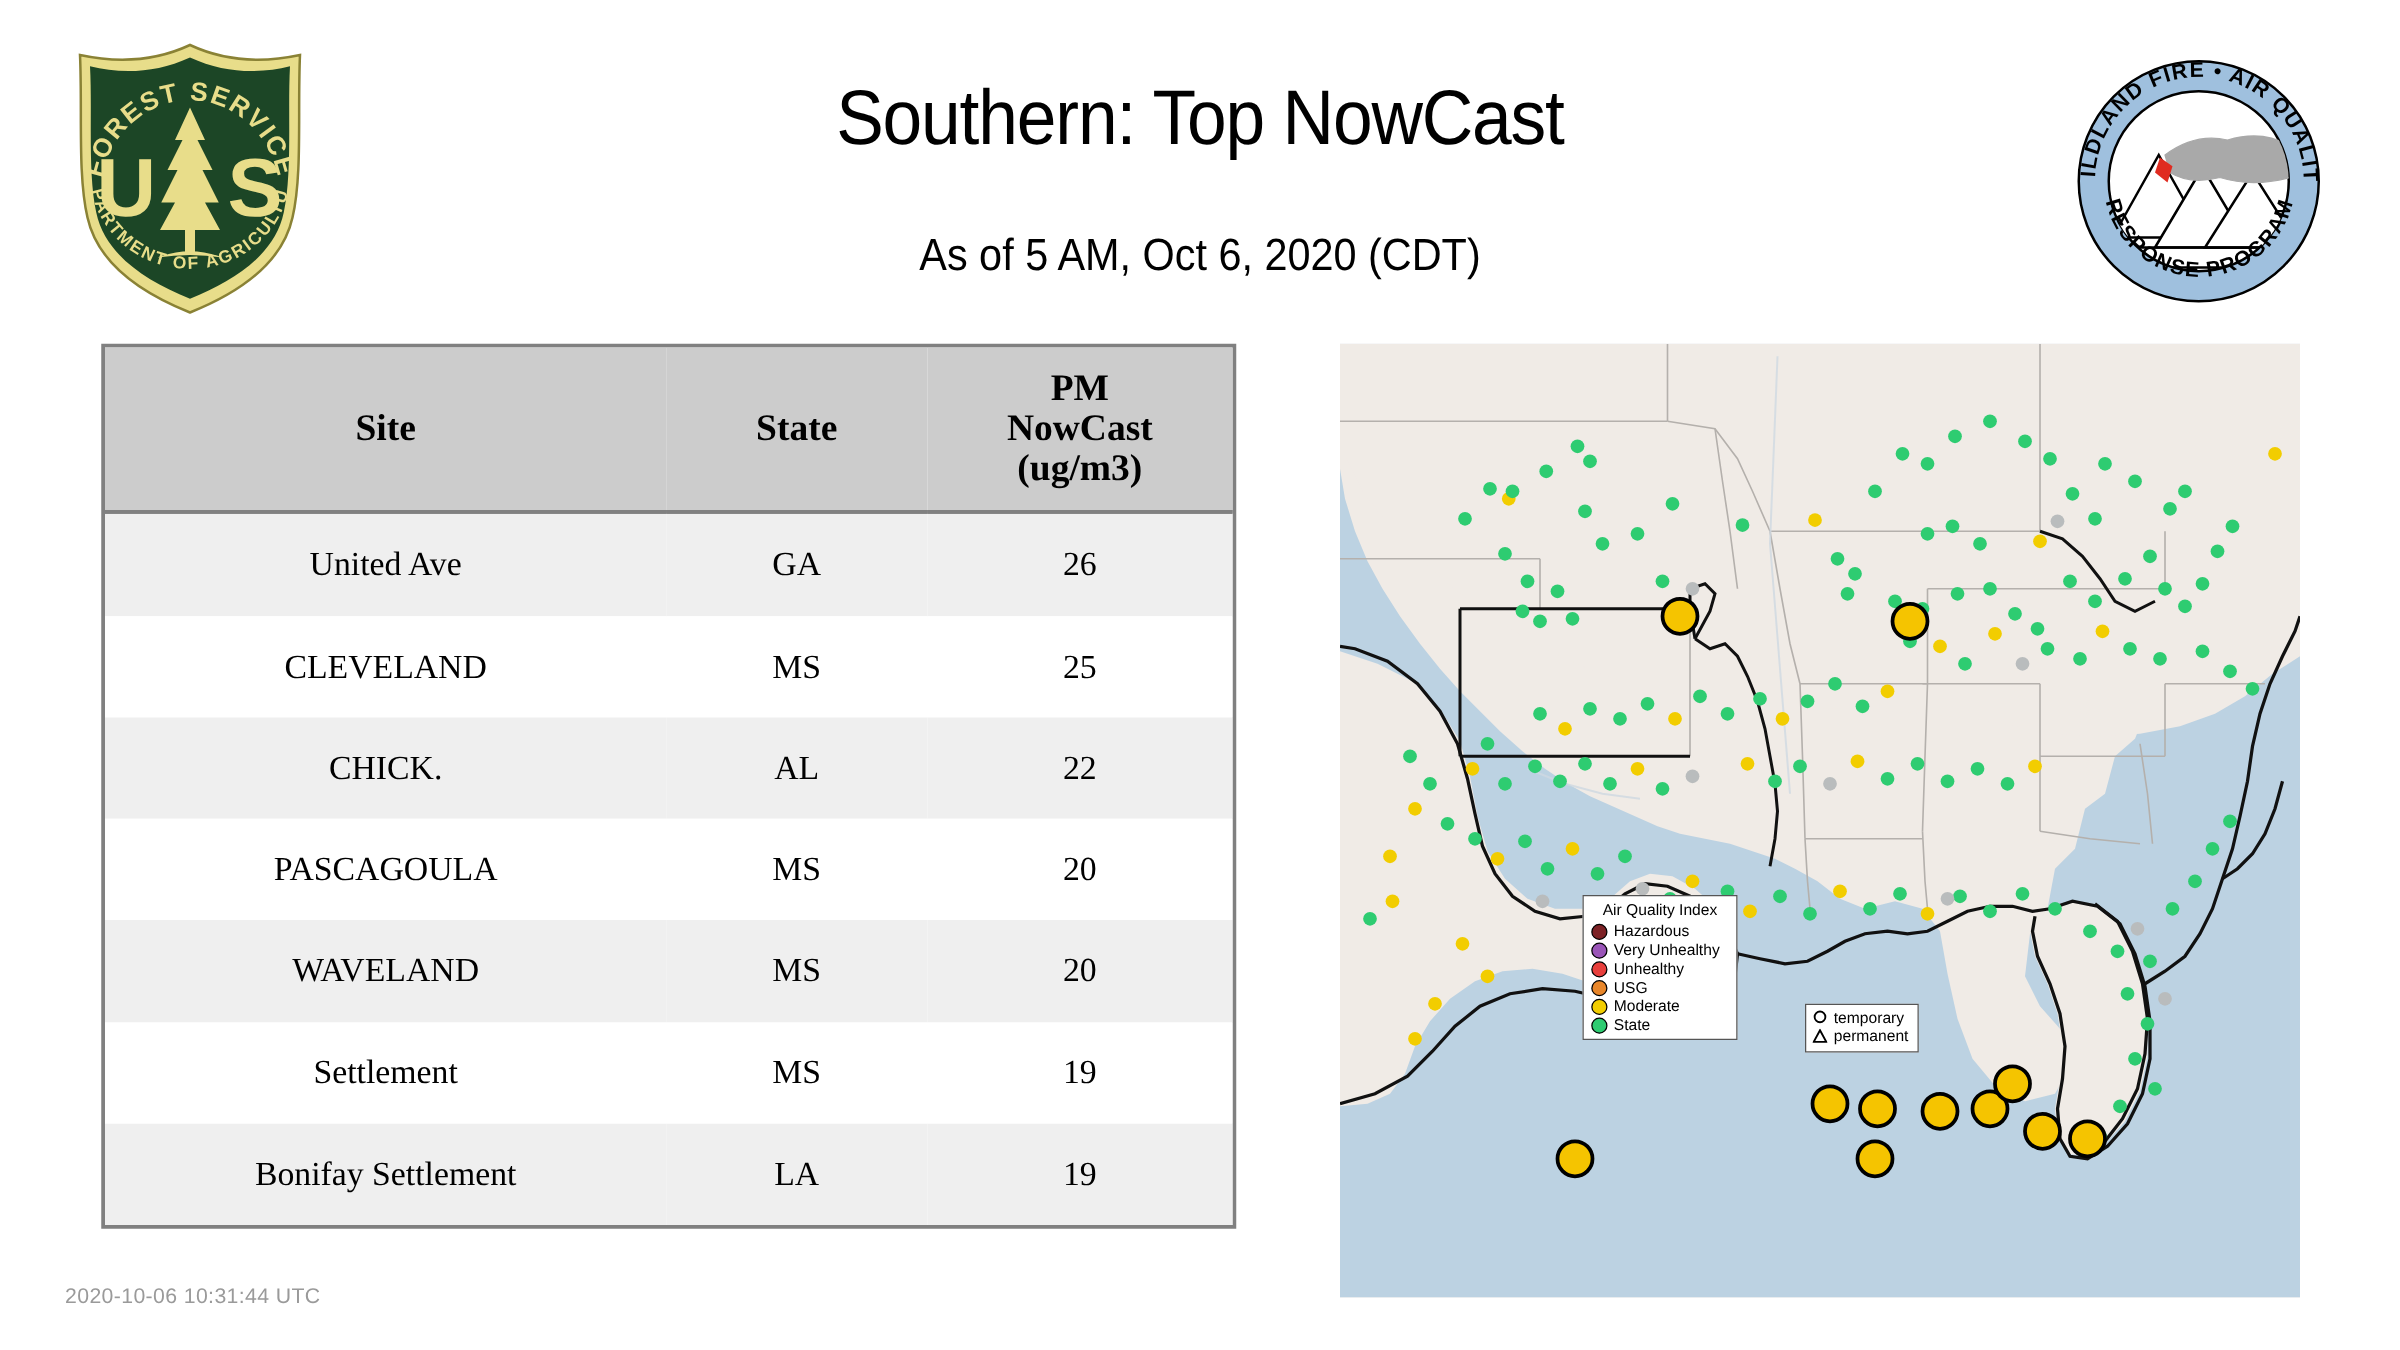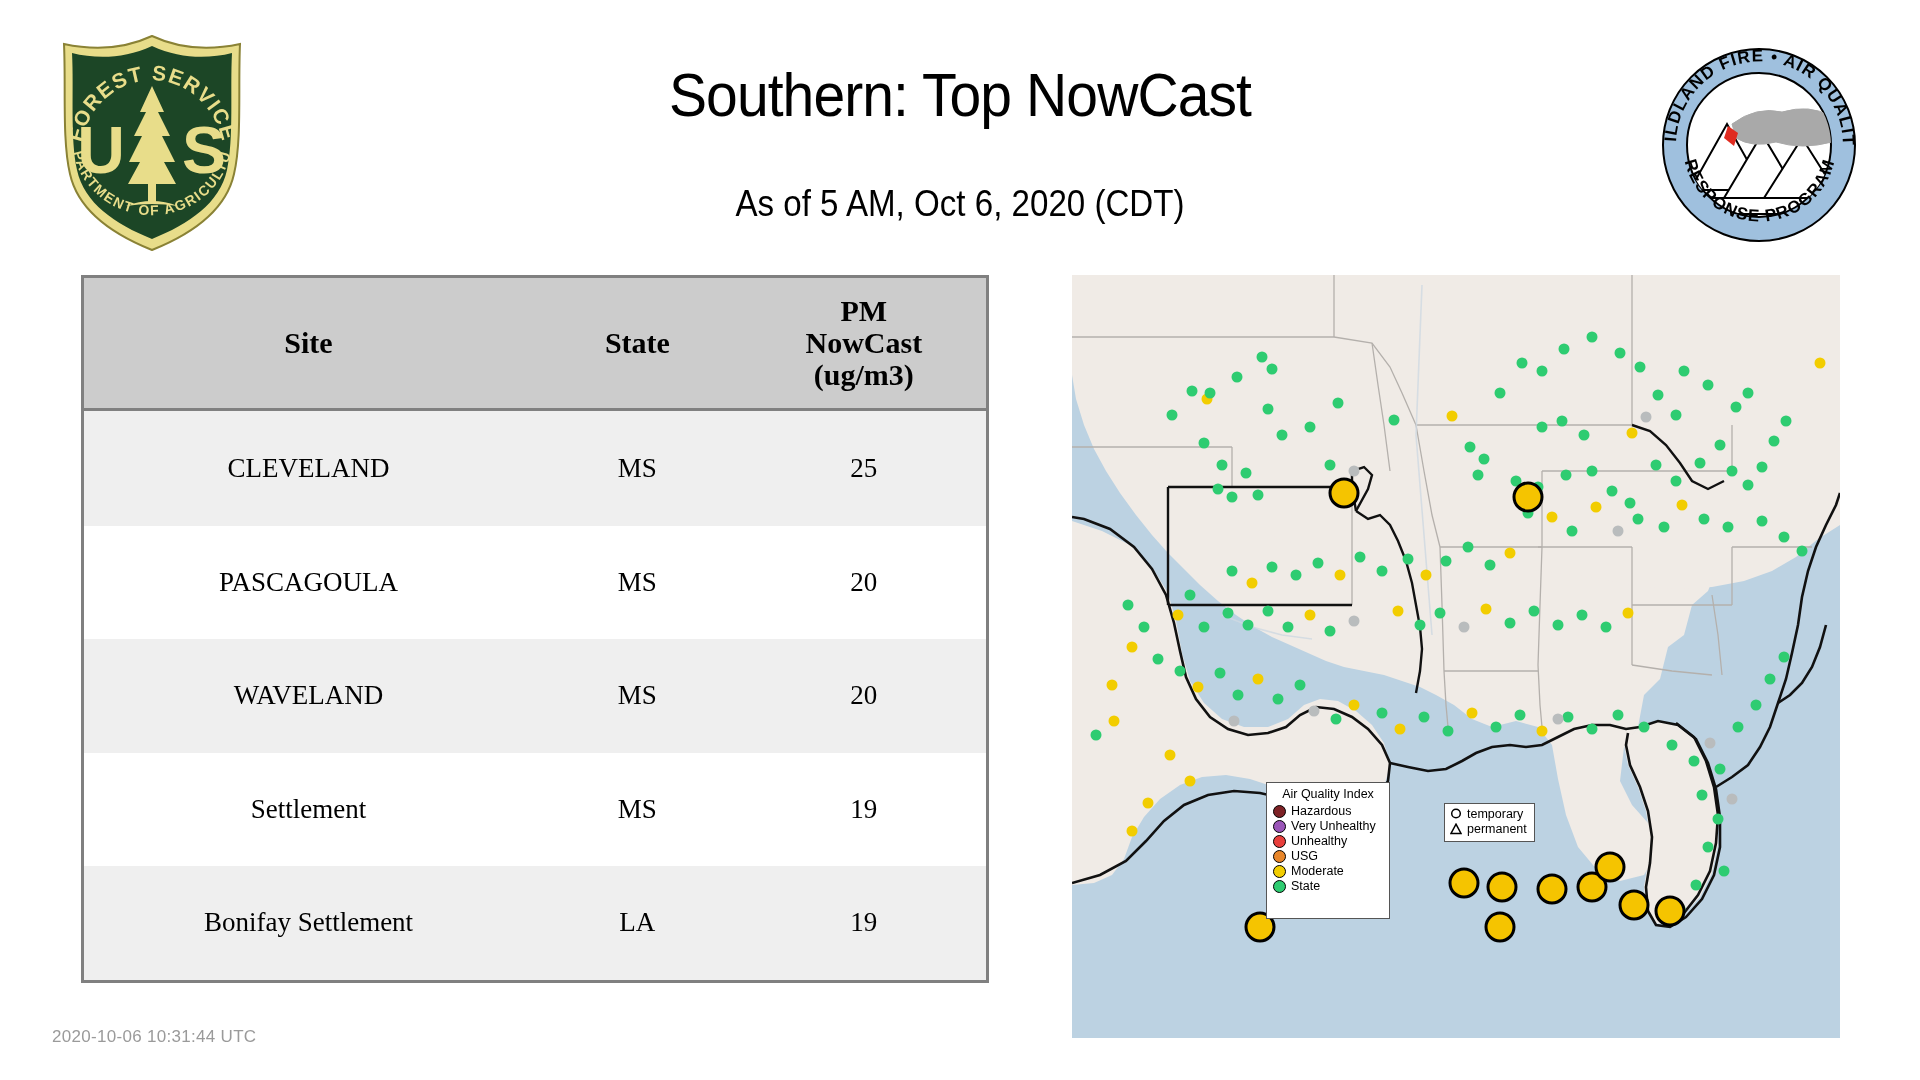--- a/index.html
+++ b/index.html
@@ -45,22 +45,22 @@
   .mapsvg{position:absolute;left:0;top:0;width:768px;height:763px;}
 
   
   .dot{position:absolute;border-radius:50%;transform:translate(-50%,-50%);}
   .dot.good{background:#2ecc71;width:11px;height:11px;}
   .dot.moderate{background:#f2cd00;width:11px;height:11px;}
   .dot.gray{background:#b9bcbd;width:11px;height:11px;}
   .dot.big{width:25px;height:25px;background:#f5c400;border:3px solid #000;}
 
   
-  #aqi-legend{position:absolute;left:1266px;top:782px;width:110px;
-      background:#fff;border:1.5px solid #555;padding:4px 6px 24px 6px;
+  #aqi-legend{position:absolute;left:1266px;top:716px;width:110px;
+      background:#fff;border:1.5px solid #555;padding:4px 6px 3px 6px;
       font-family:"Liberation Sans",sans-serif;font-size:12.5px;line-height:15px;}
   #aqi-legend .lg-title{text-align:center;font-size:12.5px;margin-bottom:2px;}
   #aqi-legend .lg-row{display:flex;align-items:center;gap:5px;height:15px;}
   #aqi-legend .swatch{width:11px;height:11px;border-radius:50%;border:1.3px solid #000;flex:none;}
 
   #shape-legend{position:absolute;left:1444px;top:803px;
       background:#fff;border:1.5px solid #555;padding:3px 7px 4px 5px;
       font-family:"Liberation Sans",sans-serif;font-size:12.5px;line-height:15px;}
   #shape-legend .sl-row{display:flex;align-items:center;gap:5px;height:15px;}
 </style>
@@ -137,23 +137,33 @@
         <th class="col-state">State</th>
         <th class="col-val">
           <div>PM</div>
           <div>NowCast</div>
           <div>(ug/m3)</div>
         </th>
       </tr>
     </thead>
     <tbody id="table-body">
         <tr>
+          <td>United Ave</td>
+          <td>GA</td>
+          <td>26</td>
+        </tr>
+        <tr>
           <td>CLEVELAND</td>
           <td>MS</td>
           <td>25</td>
+        </tr>
+        <tr>
+          <td>CHICK.</td>
+          <td>AL</td>
+          <td>22</td>
         </tr>
         <tr>
           <td>PASCAGOULA</td>
           <td>MS</td>
           <td>20</td>
         </tr>
         <tr>
           <td>WAVELAND</td>
           <td>MS</td>
           <td>20</td>

